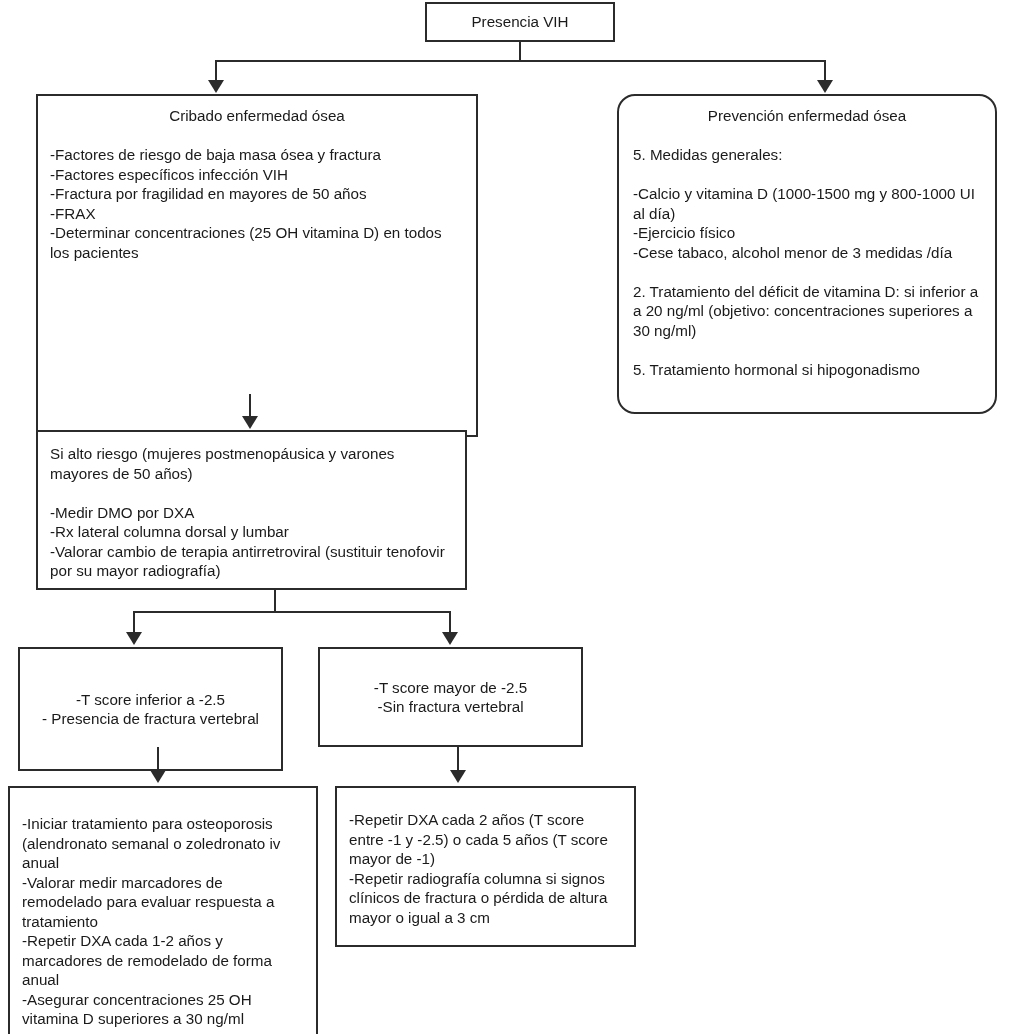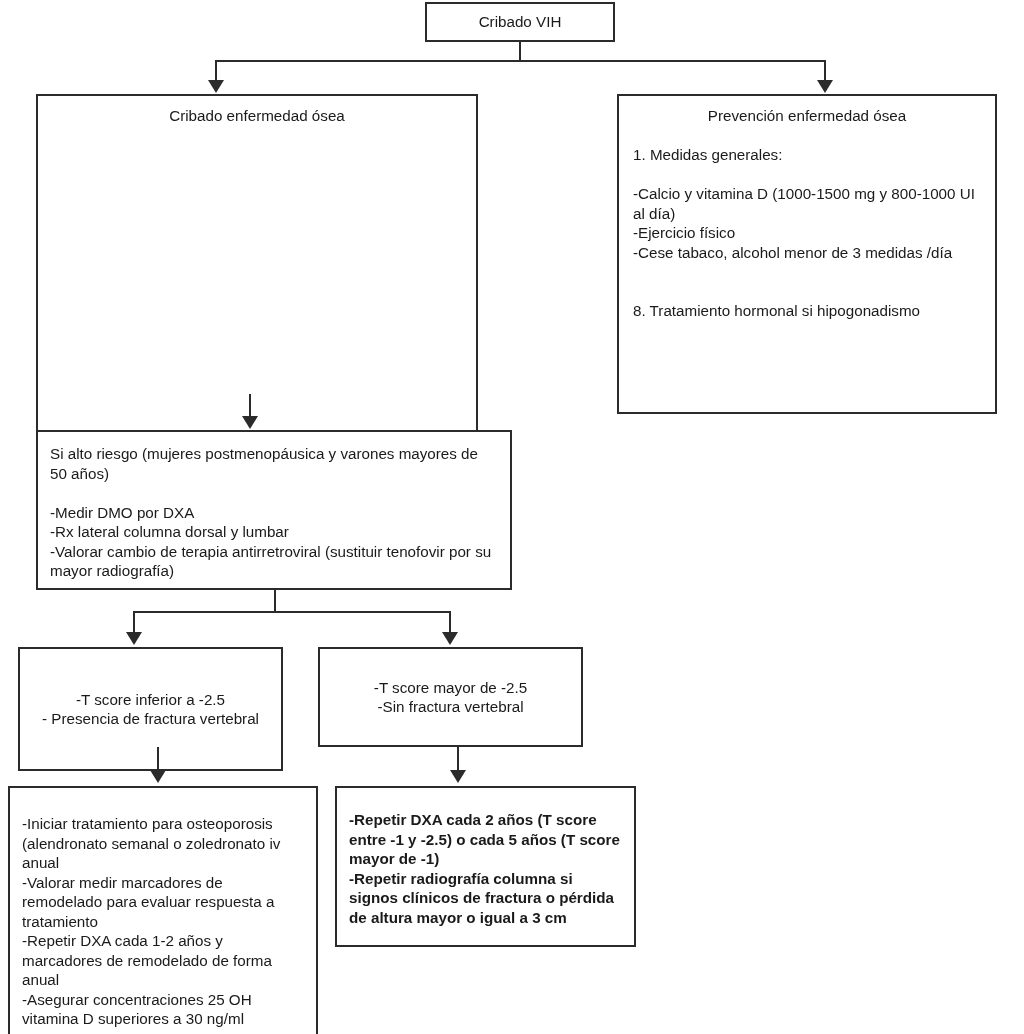--- a/index.html
+++ b/index.html
@@ -57,53 +57,59 @@
     border-right: 8px solid transparent;
     border-top: 13px solid #2b2b2b;
   }
 </style>
 </head>
 <body>
 
 <div id="canvas">
 
   <div class="box" style="left:425px; top:2px; width:190px; height:40px; display:flex; align-items:center; justify-content:center;">
-    <div class="box-title">Cribado VIH</div>
+    <div class="box-title">Presencia VIH</div>
   </div>
 
   <div class="ln-v" style="left:519px; top:42px; height:19px;"></div>
   <div class="ln-h" style="left:215px; top:60px; width:610px;"></div>
   <div class="ln-v" style="left:215px; top:60px; height:21px;"></div>
   <div class="arrow-down" style="left:208px; top:80px;"></div>
   <div class="ln-v" style="left:824px; top:60px; height:21px;"></div>
   <div class="arrow-down" style="left:817px; top:80px;"></div>
 
   <div class="box" style="left:36px; top:94px; width:442px; height:343px; padding:10px 12px 0 12px;">
     <div class="box-title">Cribado enfermedad ósea</div>
     <div class="spacer"></div>
+    <div class="para">-Factores de riesgo de baja masa ósea y fractura
+-Factores específicos infección VIH
+-Fractura por fragilidad en mayores de 50 años
+-FRAX
+-Determinar concentraciones (25 OH vitamina D) en todos los pacientes</div>
     <div class="spacer"></div>
   </div>
 
-  <div class="box" style="left:617px; top:94px; width:380px; height:320px; padding:10px 14px 0 14px;">
+  <div class="box" style="left:617px; top:94px; width:380px; height:320px; padding:10px 14px 0 14px;border-radius:18px;">
     <div class="box-title">Prevención enfermedad ósea</div>
     <div class="spacer"></div>
-    <div class="para">1. Medidas generales:</div>
+    <div class="para">5. Medidas generales:</div>
     <div class="spacer"></div>
     <div class="para">-Calcio y vitamina D (1000-1500 mg y 800-1000 UI al día)
 -Ejercicio físico
 -Cese tabaco, alcohol menor de 3 medidas /día</div>
     <div class="spacer"></div>
+    <div class="para">2. Tratamiento del déficit de vitamina D: si inferior a a 20 ng/ml (objetivo: concentraciones superiores a 30 ng/ml)</div>
     <div class="spacer"></div>
-    <div class="para">8. Tratamiento hormonal si hipogonadismo</div>
+    <div class="para">5. Tratamiento hormonal si hipogonadismo</div>
   </div>
 
   <div class="ln-v" style="left:249px; top:394px; height:23px;"></div>
   <div class="arrow-down" style="left:242px; top:416px;"></div>
 
-  <div class="box" style="left:36px; top:430px; width:476px; height:160px; padding:12px 16px 0 12px;">
+  <div class="box" style="left:36px; top:430px; width:431px; height:160px; padding:12px 16px 0 12px;">
     <div class="para">Si alto riesgo (mujeres postmenopáusica y varones mayores de 50 años)</div>
     <div class="spacer"></div>
     <div class="para">-Medir DMO por DXA
 -Rx lateral columna dorsal y lumbar
 -Valorar cambio de terapia antirretroviral (sustituir tenofovir por su mayor radiografía)</div>
   </div>
 
   <div class="ln-v" style="left:274px; top:590px; height:22px;"></div>
   <div class="ln-h" style="left:133px; top:611px; width:318px;"></div>
   <div class="ln-v" style="left:133px; top:611px; height:22px;"></div>
@@ -127,18 +133,18 @@
   <div class="ln-v" style="left:457px; top:747px; height:24px;"></div>
   <div class="arrow-down" style="left:450px; top:770px;"></div>
 
   <div class="box" style="left:8px; top:786px; width:310px; height:252px; padding:26px 12px 0 12px;">
     <div class="para">-Iniciar tratamiento para osteoporosis (alendronato semanal o zoledronato iv anual
 -Valorar medir marcadores de remodelado para evaluar respuesta a tratamiento
 -Repetir DXA cada 1-2 años y marcadores de remodelado de forma anual
 -Asegurar concentraciones 25 OH vitamina D superiores a 30 ng/ml</div>
   </div>
 
-  <div class="box" style="left:335px; top:786px; width:301px; height:161px; padding:22px 12px 0 12px;font-weight:bold;">
+  <div class="box" style="left:335px; top:786px; width:301px; height:161px; padding:22px 12px 0 12px;">
     <div class="para">-Repetir DXA cada 2 años (T score entre -1 y -2.5) o cada 5 años (T score mayor de -1)
 -Repetir radiografía columna si signos clínicos de fractura o pérdida de altura mayor o igual a 3 cm</div>
   </div>
 
 </div>
 
 </body></html>

